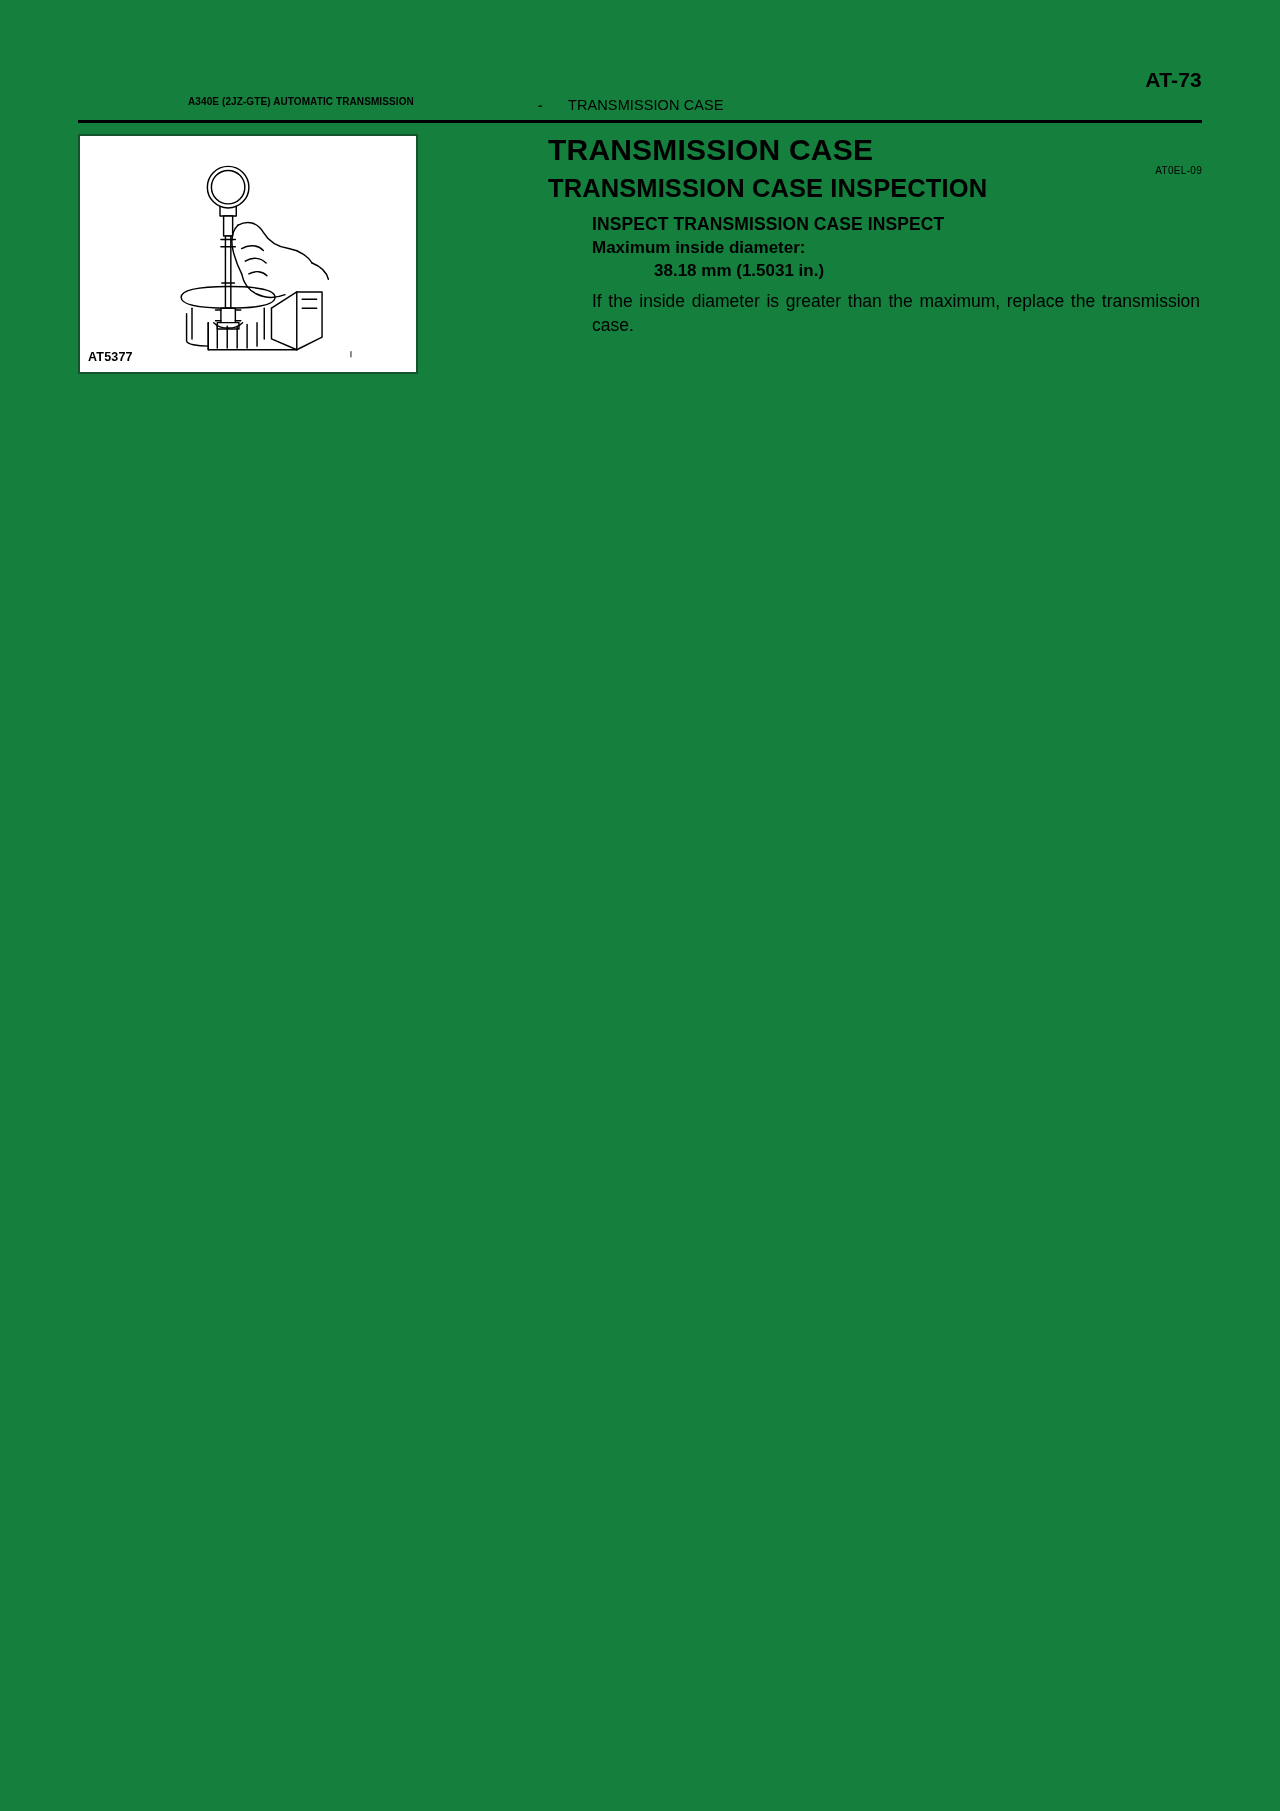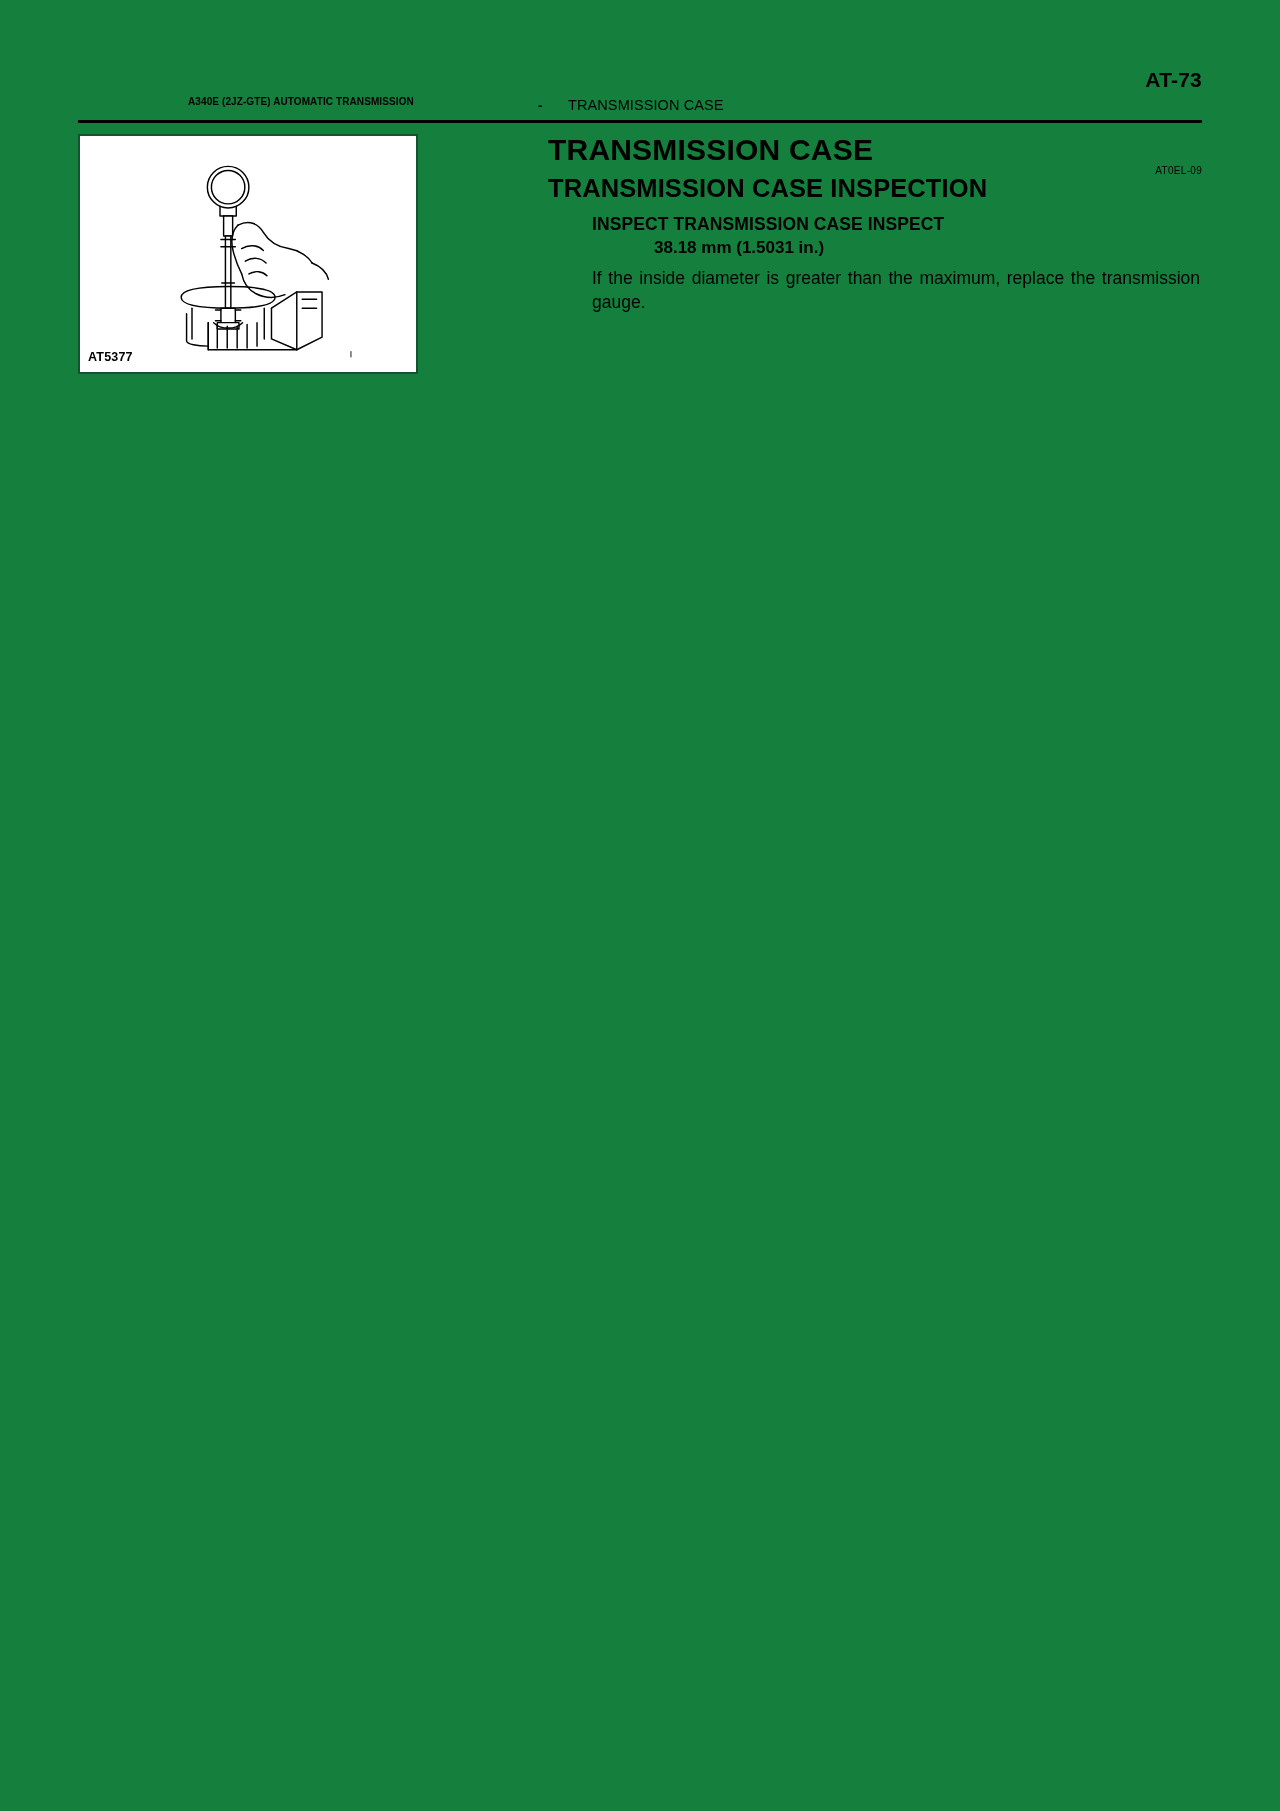--- a/index.html
+++ b/index.html
@@ -220,18 +220,19 @@
     <div class="fig-code">AT5377</div>
   </div>
 
   <div class="content">
     <h1 class="title">TRANSMISSION CASE</h1>
     <div class="doc-code">AT0EL-09</div>
     <h2 class="subtitle">TRANSMISSION CASE INSPECTION</h2>
 
     <div class="body-block">
       <h3 class="step-title">INSPECT TRANSMISSION CASE INSPECT</h3>
+      <p class="spec-label">Maximum inside diameter:</p>
       <p class="spec-value">38.18 mm (1.5031 in.)</p>
-      <p class="para">If the inside diameter is greater than the maximum, replace the transmission gauge.</p>
+      <p class="para">If the inside diameter is greater than the maximum, replace the transmission case.</p>
     </div>
   </div>
 
 </div>
 
 </body></html>

